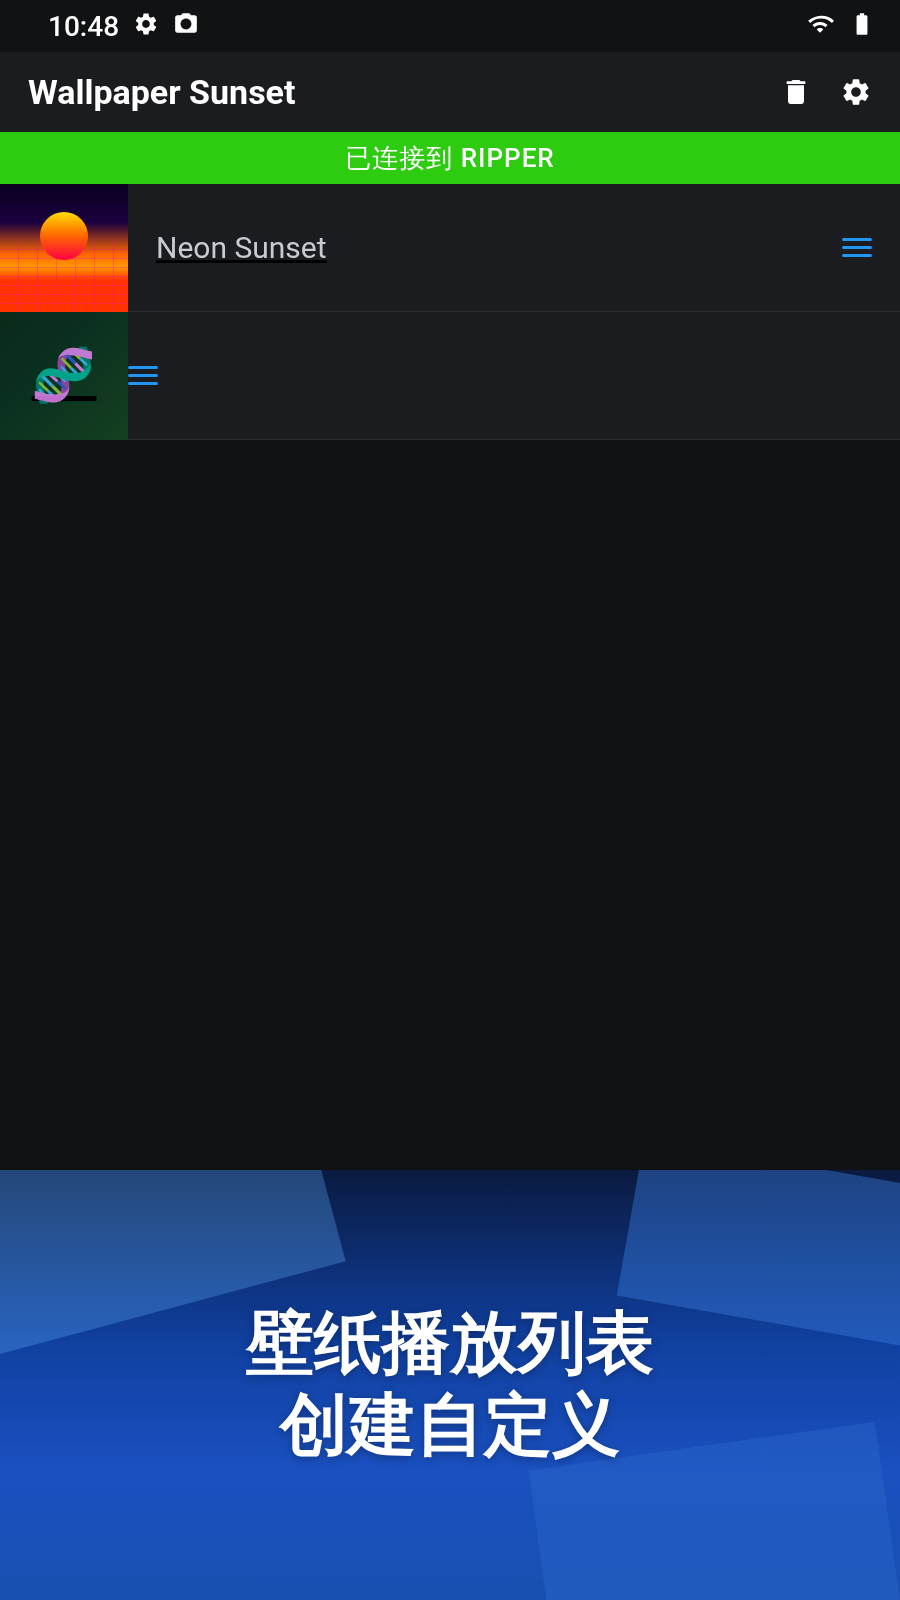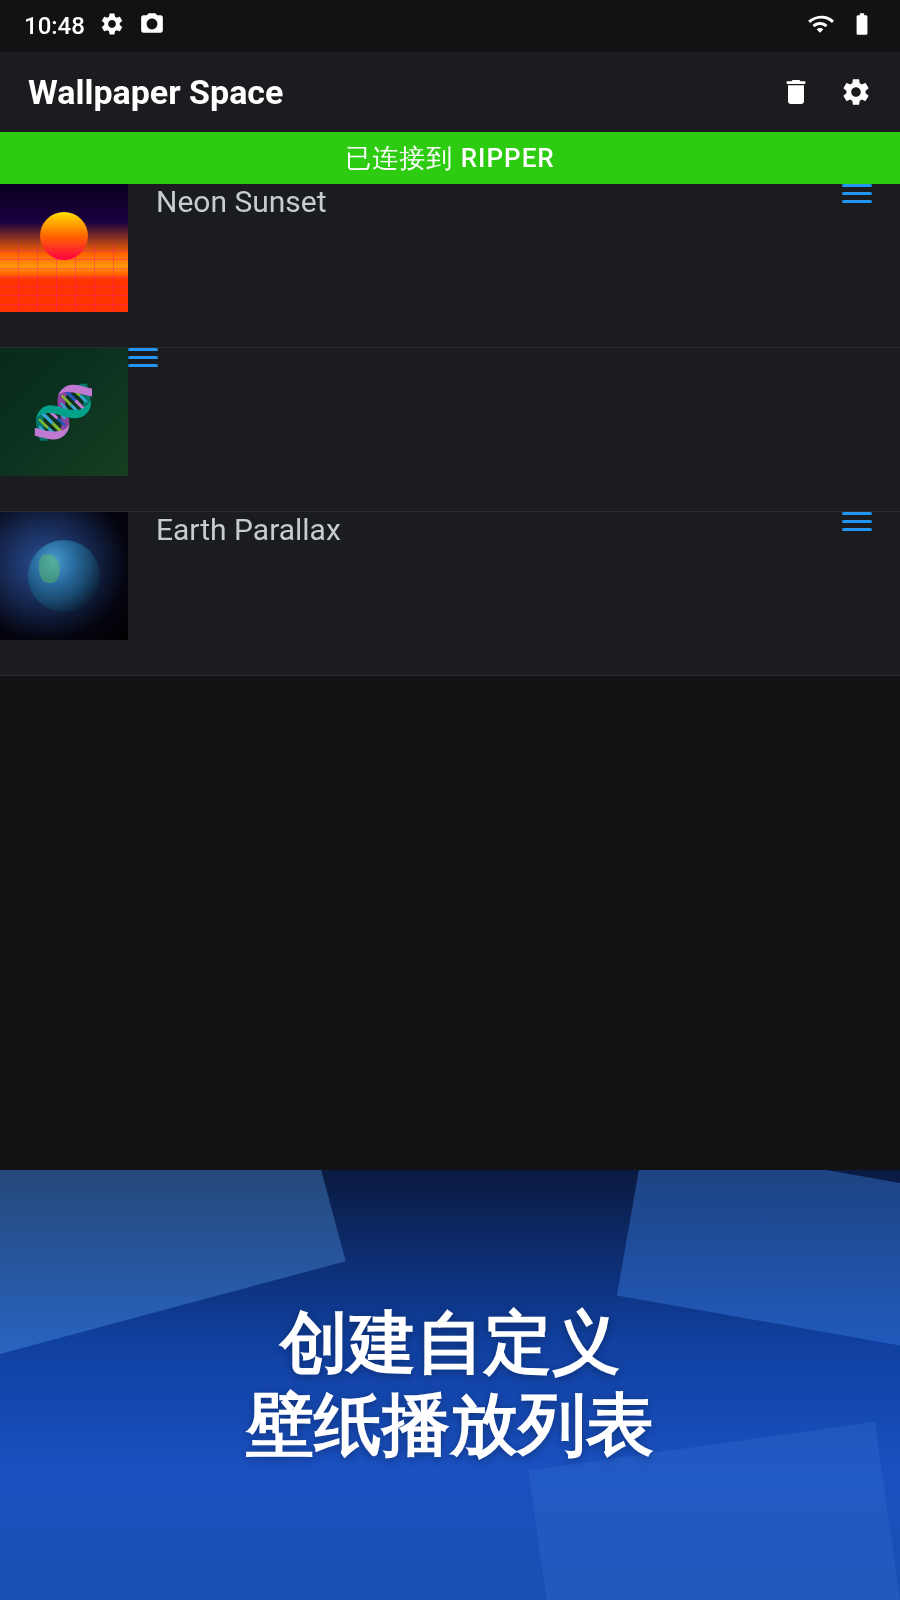--- a/index.html
+++ b/index.html
@@ -22,22 +22,23 @@
       justify-content: space-between;
       padding: 0 24px;
     }
     .status-left {
       display: flex;
       align-items: center;
       gap: 14px;
     }
     .status-time {
       color: #fff;
-      font-size: 24px;
+      font-size: 28px;
       font-weight: 500;
+      margin-left: 24px;
     }
     .status-right {
       display: flex;
       align-items: center;
       gap: 14px;
     }
 
     
     .app-bar {
       height: 80px;
@@ -80,25 +81,26 @@
       letter-spacing: 1px;
     }
 
     
     .wallpaper-list {
       background: #1a1c1f;
     }
 
     .wallpaper-item {
       display: flex;
-      align-items: flex-start;
-      height: 164px;
+      align-items: center;
+      height: 128px;
       border-bottom: 1px solid #2a2c2f;
       padding-right: 28px;
       cursor: pointer;
+      text-decoration: underline;
     }
     .wallpaper-thumb {
       width: 128px;
       height: 128px;
       flex-shrink: 0;
       overflow: hidden;
       position: relative;
     }
 
     
@@ -299,21 +301,21 @@
     </span>
     <span>
       <svg width="28" height="26" viewBox="0 0 24 24" fill="white">
         <path d="M15.67 4H14V2h-4v2H8.33C7.6 4 7 4.6 7 5.33v15.33C7 21.4 7.6 22 8.33 22h7.33c.74 0 1.34-.6 1.34-1.33V5.33C17 4.6 16.4 4 15.67 4z"></path>
       </svg>
     </span>
   </div>
 </div>
 
 <div class="app-bar">
-  <span class="app-title">Wallpaper Space</span>
+  <span class="app-title">Wallpaper Sunset</span>
   <div class="app-bar-actions">
     <span class="icon-btn">
       <svg width="32" height="32" viewBox="0 0 24 24" fill="white">
         <path d="M6 19c0 1.1.9 2 2 2h8c1.1 0 2-.9 2-2V7H6v12zM19 4h-3.5l-1-1h-5l-1 1H5v2h14V4z"></path>
       </svg>
     </span>
     <span class="icon-btn">
       <svg width="32" height="32" viewBox="0 0 24 24" fill="white">
         <path d="M19.14 12.94c.04-.3.06-.61.06-.94s-.02-.64-.07-.94l2.03-1.58c.18-.14.23-.41.12-.61l-1.92-3.32c-.12-.22-.37-.29-.59-.22l-2.39.96c-.5-.38-1.03-.7-1.62-.94l-.36-2.54c-.04-.24-.24-.41-.48-.41h-3.84c-.24 0-.43.17-.47.41l-.36 2.54c-.59.24-1.13.57-1.62.94l-2.39-.96c-.22-.08-.47 0-.59.22L2.74 8.87c-.12.21-.08.47.12.61l2.03 1.58c-.05.3-.09.63-.09.94s.02.64.07.94l-2.03 1.58c-.18.14-.23.41-.12.61l1.92 3.32c.12.22.37.29.59.22l2.39-.96c.5.38 1.03.7 1.62.94l.36 2.54c.05.24.24.41.48.41h3.84c.24 0 .44-.17.47-.41l.36-2.54c.59-.24 1.13-.56 1.62-.94l2.39.96c.22.08.47 0 .59-.22l1.92-3.32c.12-.22.07-.47-.12-.61l-2.01-1.58zM12 15.6c-1.98 0-3.6-1.62-3.6-3.6s1.62-3.6 3.6-3.6 3.6 1.62 3.6 3.6-1.62 3.6-3.6 3.6z"></path>
       </svg>
@@ -348,41 +350,28 @@
         <span class="dna-helix">🧬</span>
       </div>
     </div>
     <div class="menu-icon">
       <span></span>
         <span></span>
         <span></span>
     </div>
   </div>
 
-  <div class="wallpaper-item">
-    <div class="wallpaper-thumb">
-      <div class="thumb-earth">
-        <div class="earth-circle"></div>
-      </div>
-    </div>
-    <span class="wallpaper-name">Earth Parallax</span>
-    <div class="menu-icon">
-      <span></span>
-        <span></span>
-        <span></span>
-    </div>
-  </div>
 
 </div>
 
 <div class="dark-area"></div>
 
 <div class="promo-section">
   <div class="promo-bg">
     <div class="promo-shape-1"></div>
     <div class="promo-shape-2"></div>
     <div class="promo-shape-3"></div>
     <div class="promo-text">
+      <div>壁纸播放列表</div>
       <div>创建自定义</div>
-      <div>壁纸播放列表</div>
     </div>
   </div>
 </div>
 
 </body></html>

